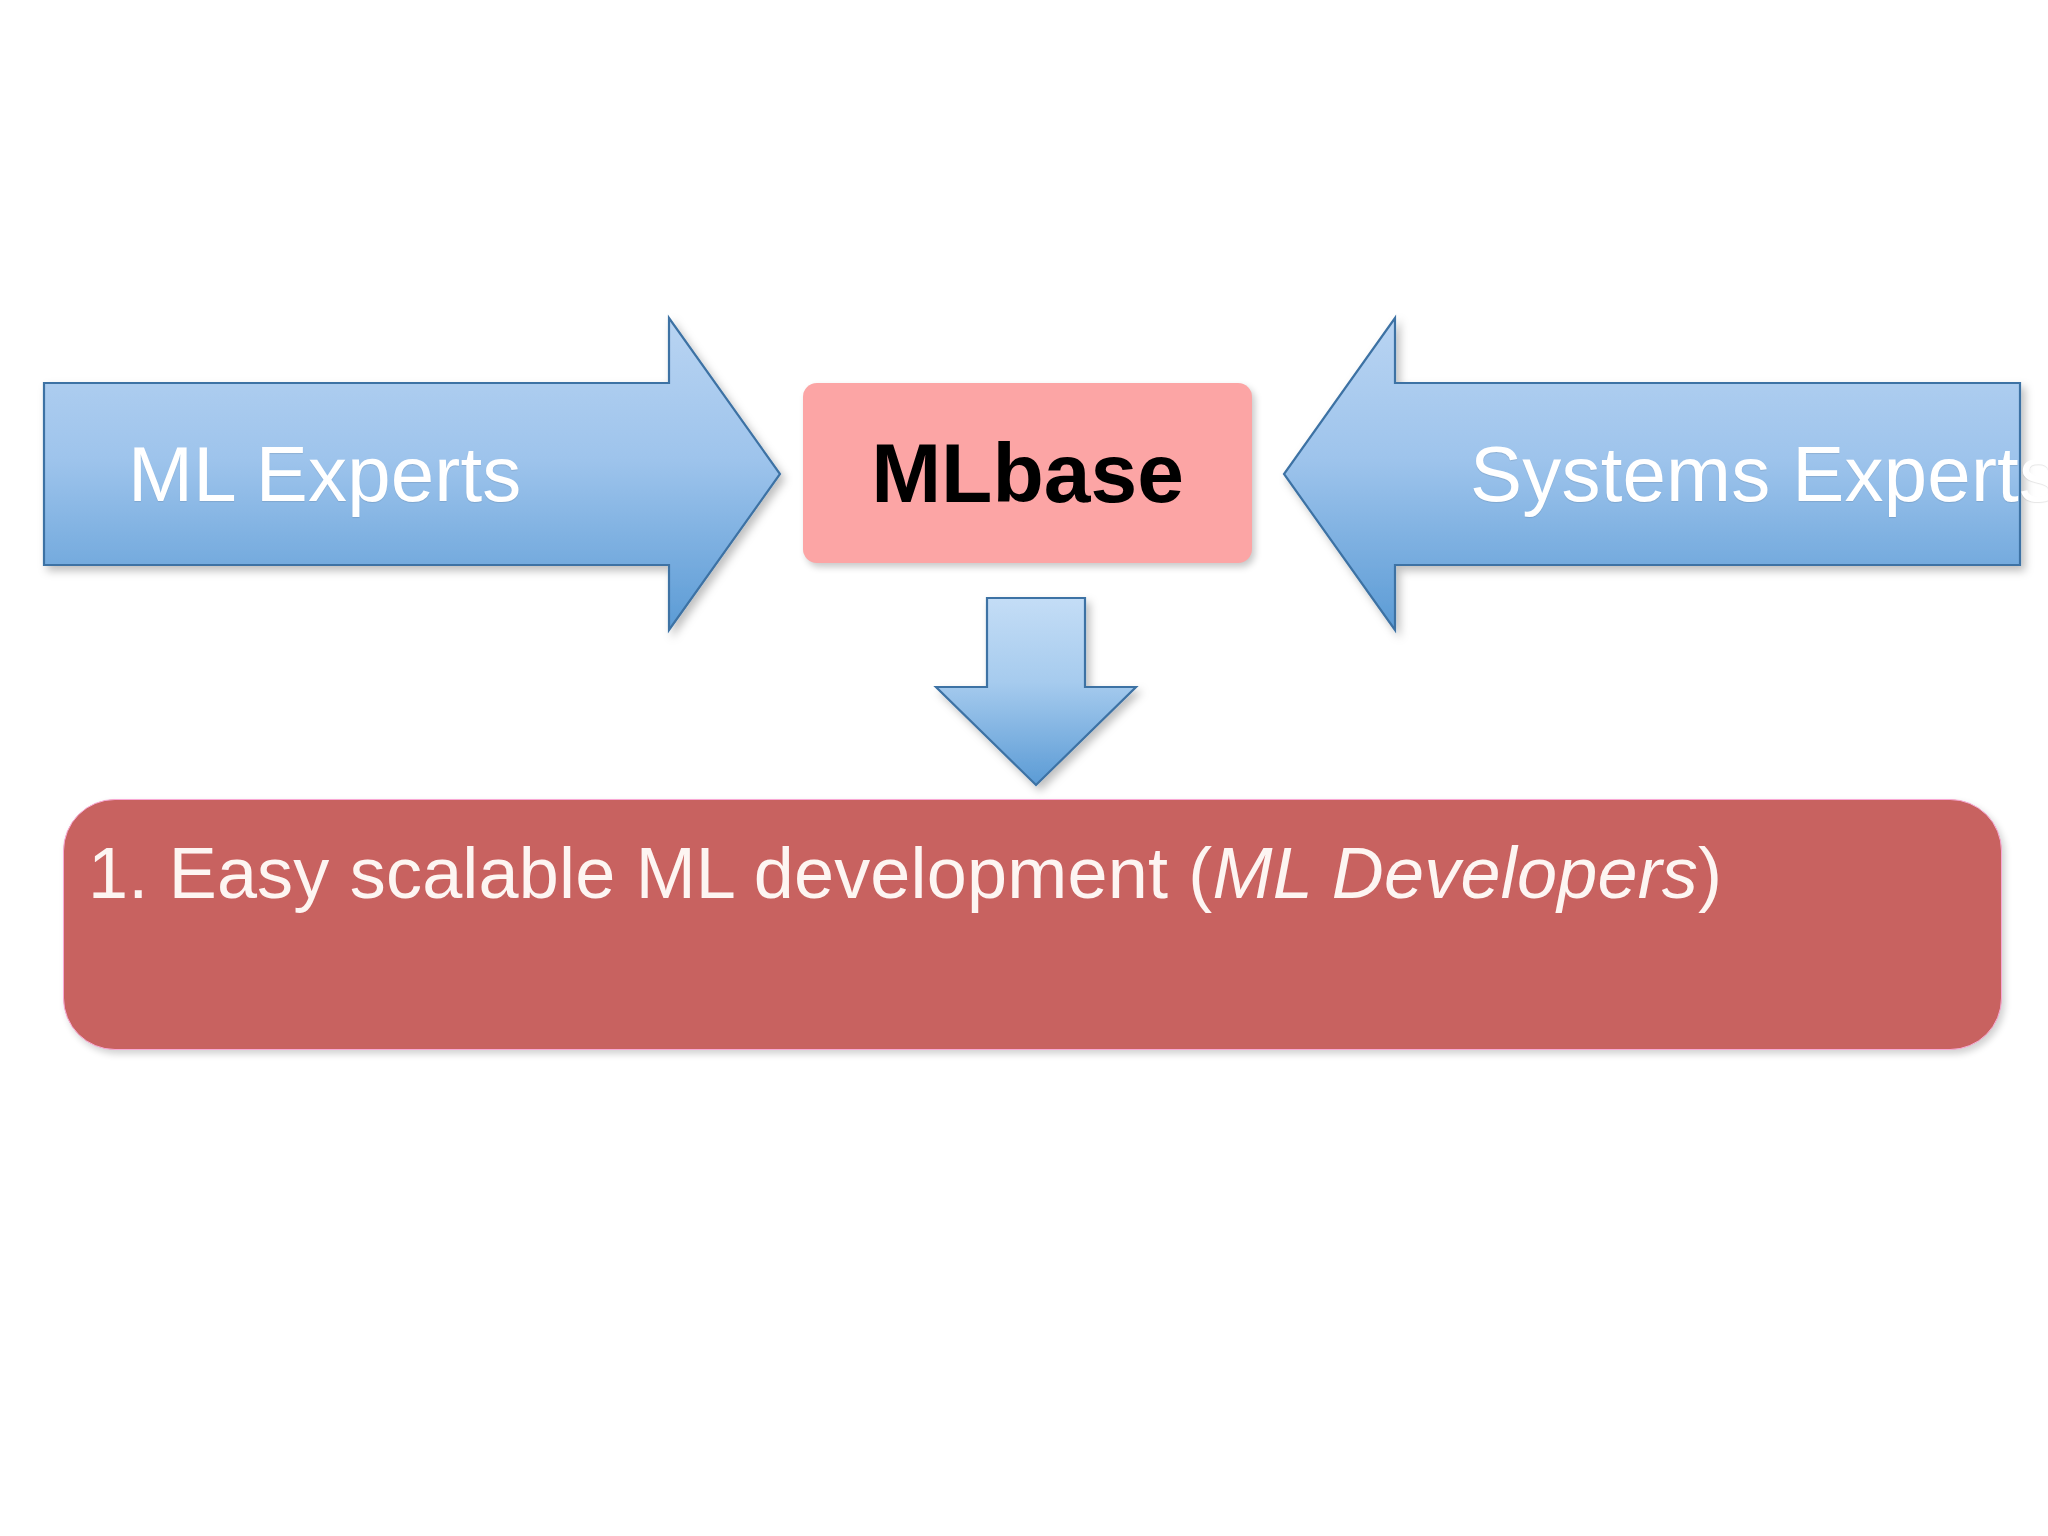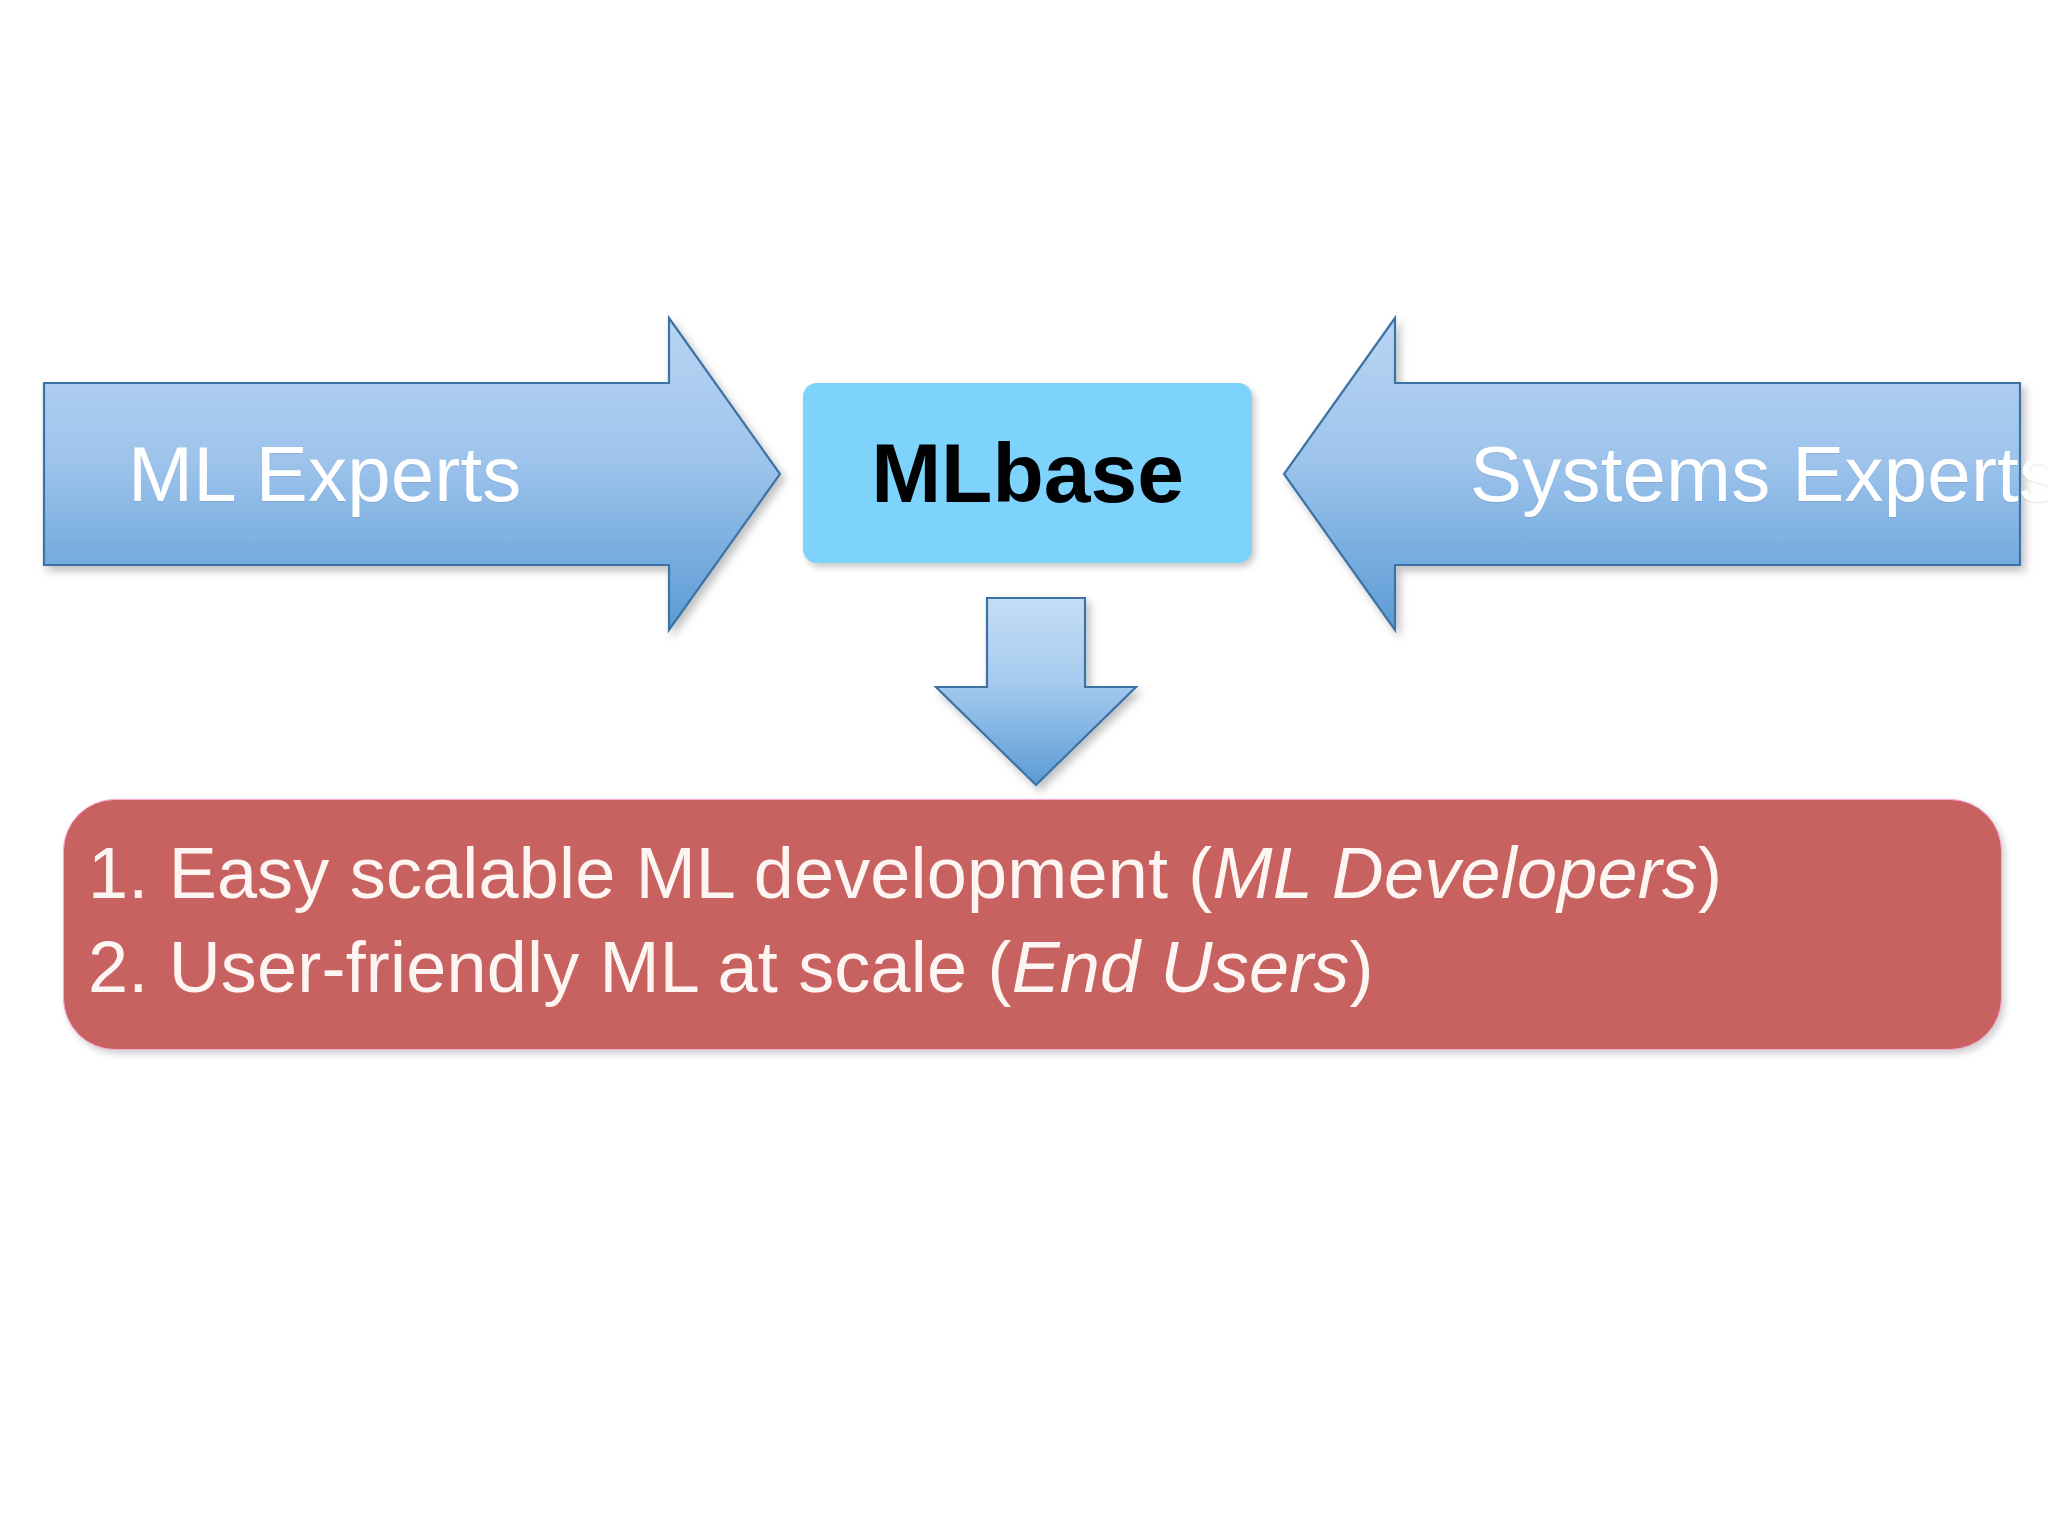--- a/index.html
+++ b/index.html
@@ -55,21 +55,21 @@
     width: 100%;
   }
 
   
   #mlbase-box {
     position: absolute;
     left: 803px;
     top: 383px;
     width: 449px;
     height: 180px;
-    background: #7dd3fc;
+    background: #fca5a5;
     border-radius: 14px;
     box-shadow: 3px 4px 7px rgba(0,0,0,0.22);
   }
 
   
   #outcomes-box {
     position: absolute;
     left: 63px;
     top: 799px;
     width: 1939px;
@@ -154,18 +154,15 @@
         </filter>
       </defs>
       <path d="M 57,3 L 155,3 L 155,92 L 206,92 L 106,190 L 6,92 L 57,92 Z" fill="url(#blueGradV)" stroke="#3d72a4" stroke-width="2.2" filter="url(#softShadowD)"></path>
     </svg>
   </div>
 
   <div id="outcomes-box">
     <div class="outcome-line">
       <span>1.</span><span> Easy scalable ML development (</span><span class="em">ML Developers</span><span>)</span>
     </div>
-    <div class="outcome-line">
-      <span>2.</span><span> User-friendly ML at scale (</span><span class="em">End Users</span><span>)</span>
-    </div>
   </div>
 
 </div>
 
 </body></html>

